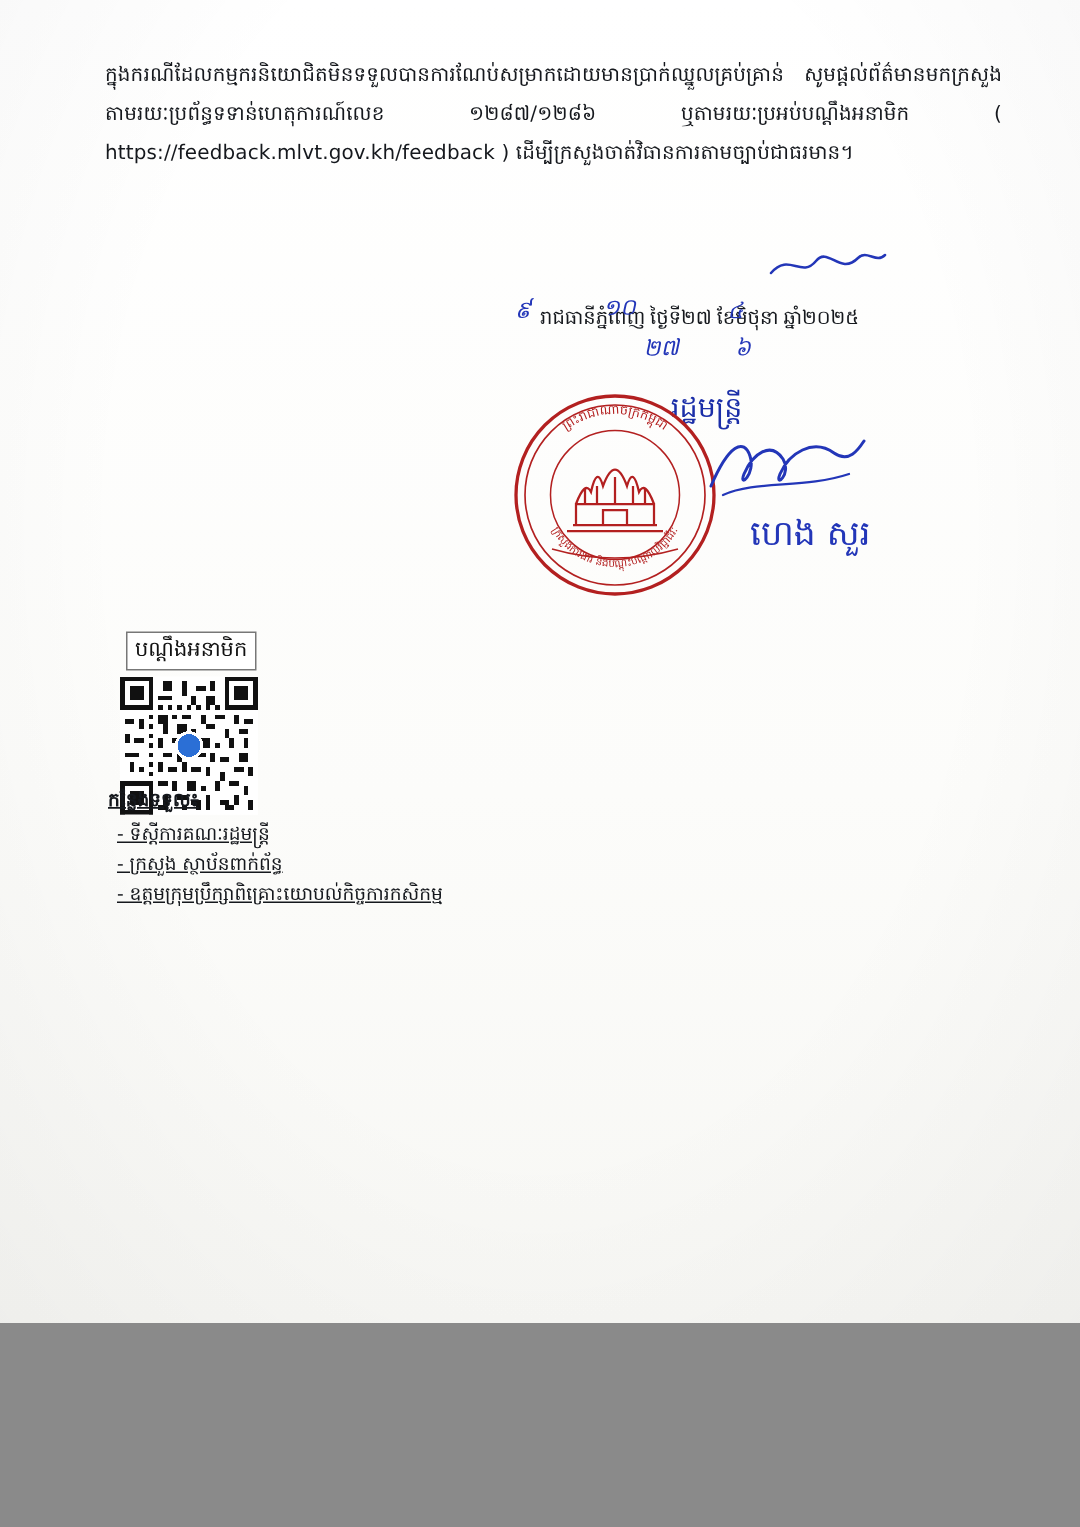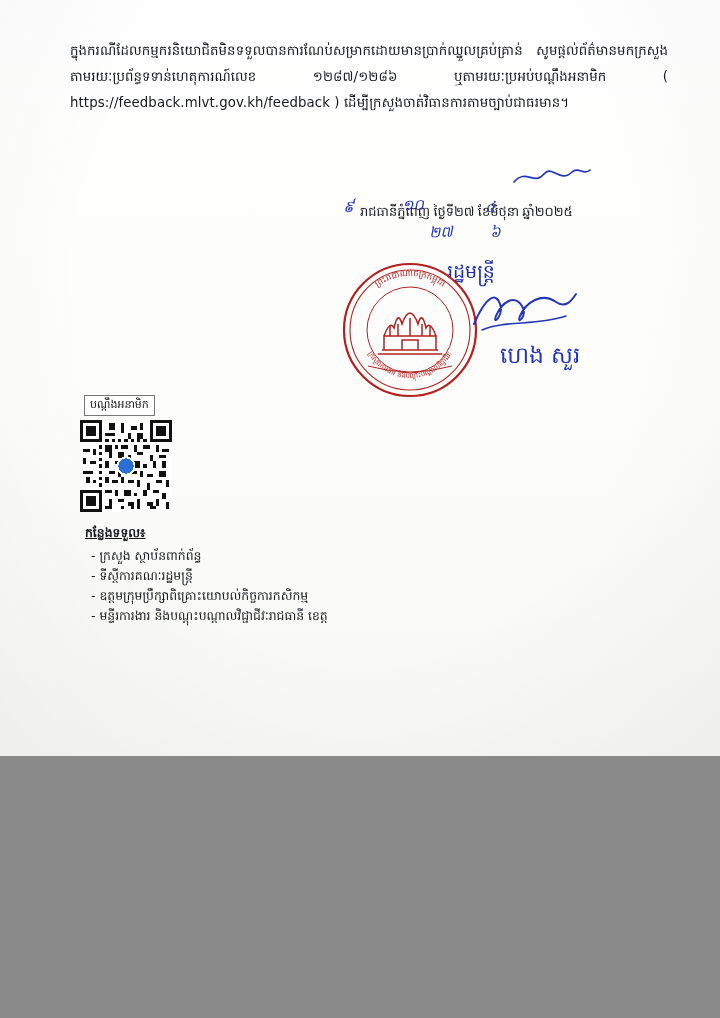--- a/index.html
+++ b/index.html
@@ -3,21 +3,21 @@
 <meta charset="utf-8">
 <style>
   html, body {
     margin: 0;
     padding: 0;
     background: #8a8a8a;
   }
   .page {
     position: relative;
     width: 720px;
-    height: 756px;
+    height: 882px;
     background: #5eead4;
     overflow: hidden;
     font-family: "DejaVu Sans", sans-serif;
     color: #16181c;
   }
   
   .paper-tint {
     position: absolute;
     inset: 0;
     background:
@@ -115,46 +115,48 @@
   .seal svg { display: block; }
 
   
   .qr-wrap {
     position: absolute;
     left: 78px;
     top: 393px;
     width: 110px;
   }
   .qr-caption {
-    font-size: 11px;
+    font-size: 14px;
     color: #111;
     border: 1px solid #777;
     display: inline-block;
     padding: 1px 5px 2px;
     margin-left: 6px;
     margin-bottom: 4px;
     background: #fff;
+    margin-top: 28px;
   }
   .qr-code {
     width: 92px;
     height: 92px;
     margin-left: 2px;
     position: relative;
     background: #fff;
   }
   .qr-code svg { display: block; }
 
   
   .cc-block {
     position: absolute;
-    left: 85px;
+    left: 72px;
     top: 523px;
     font-size: 12.4px;
     line-height: 1.62;
     color: #15181d;
+    text-decoration: underline;
   }
   .cc-title {
     font-weight: bold;
     text-decoration: underline;
     margin-bottom: 3px;
     display: block;
   }
   .cc-item { display: block; padding-left: 6px; }
 
   .page-number {
@@ -346,21 +348,20 @@
         </g>
 
         <circle cx="14.5" cy="14.5" r="3" fill="#ffffff"></circle>
         <circle cx="14.5" cy="14.5" r="2.4" fill="#2b6fd6"></circle>
       </svg>
     </div>
   </div>
 
   <div class="cc-block">
     <span class="cc-title">កន្លែងទទួល៖</span>
+    <span class="cc-item">- ទីស្តីការគណៈរដ្ឋមន្ត្រី</span>
     <span class="cc-item">- ក្រសួង ស្ថាប័នពាក់ព័ន្ធ</span>
-    <span class="cc-item">- ទីស្តីការគណៈរដ្ឋមន្ត្រី</span>
     <span class="cc-item">- ឧត្តមក្រុមប្រឹក្សាពិគ្រោះយោបល់កិច្ចការកសិកម្ម</span>
-    <span class="cc-item">- មន្ទីរការងារ និងបណ្តុះបណ្តាលវិជ្ជាជីវៈរាជធានី ខេត្ត</span>
   </div>
 
   <div class="page-number">២/២</div>
   <div class="corner-mark">ម ក</div>
 </div>
 
 </body></html>

